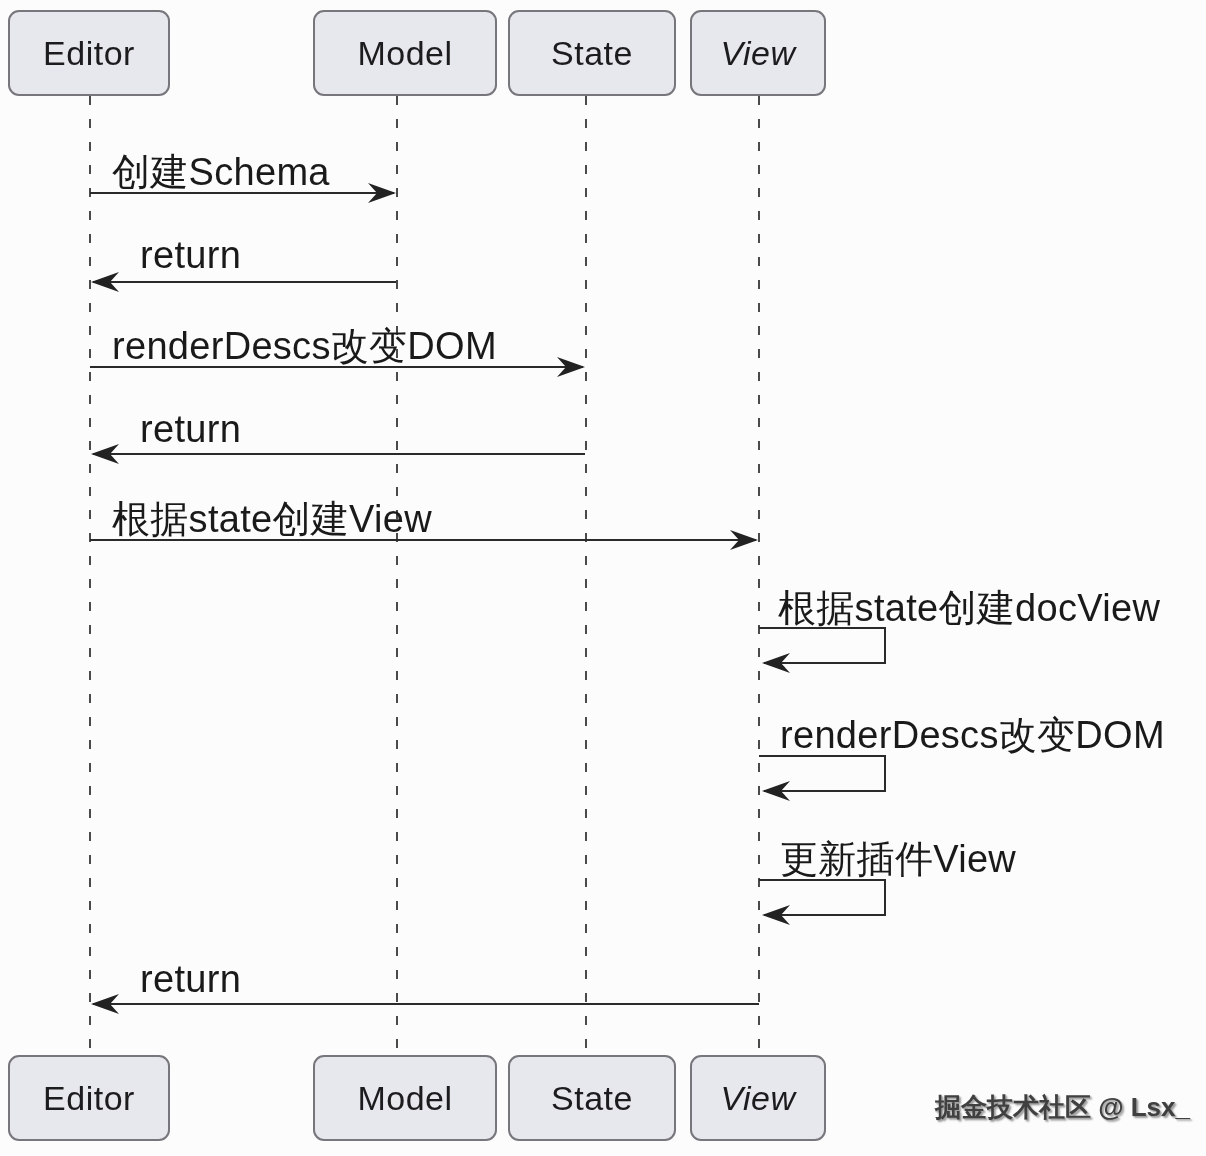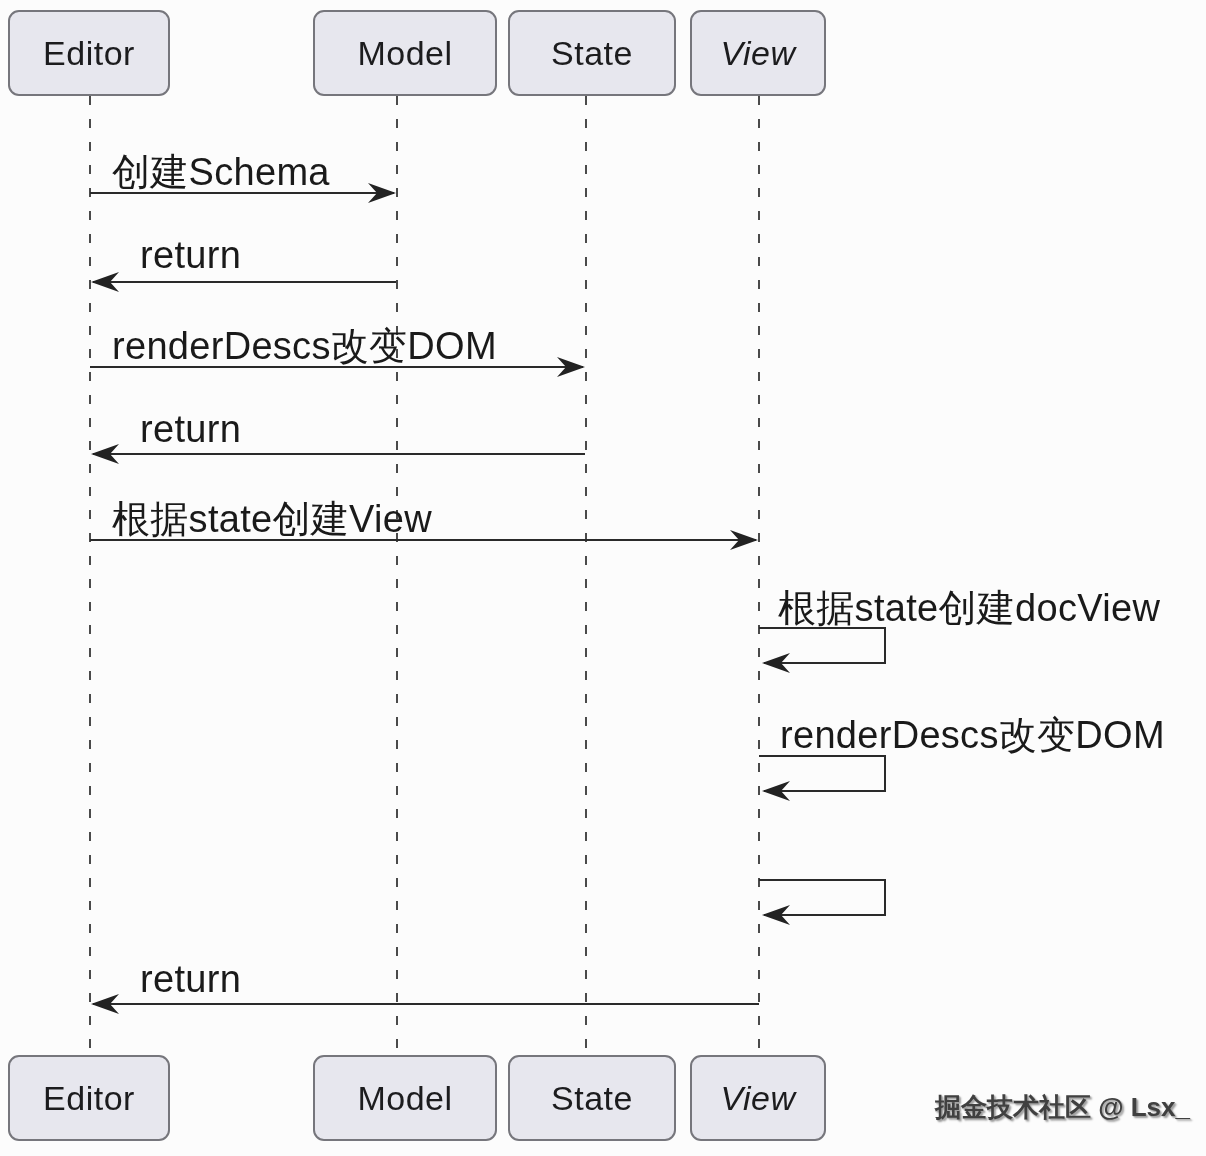--- a/index.html
+++ b/index.html
@@ -117,17 +117,18 @@
     <span>View</span>
   </div>
 
   <div class="msg-label" style="left:112px; top:147px;">创建Schema</div>
   <div class="msg-label" style="left:140px; top:234px;">return</div>
   <div class="msg-label" style="left:112px; top:321px;">renderDescs改变DOM</div>
   <div class="msg-label" style="left:140px; top:408px;">return</div>
   <div class="msg-label" style="left:112px; top:494px;">根据state创建View</div>
   <div class="msg-label" style="left:778px; top:583px;">根据state创建docView</div>
   <div class="msg-label" style="left:780px; top:710px;">renderDescs改变DOM</div>
+  <div class="msg-label" style="left:780px; top:834px;">更新插件View</div>
   <div class="msg-label" style="left:140px; top:958px;">return</div>
 
   <div class="watermark">掘金技术社区 @ Lsx_</div>
 
 </div>
 
 </body></html>

